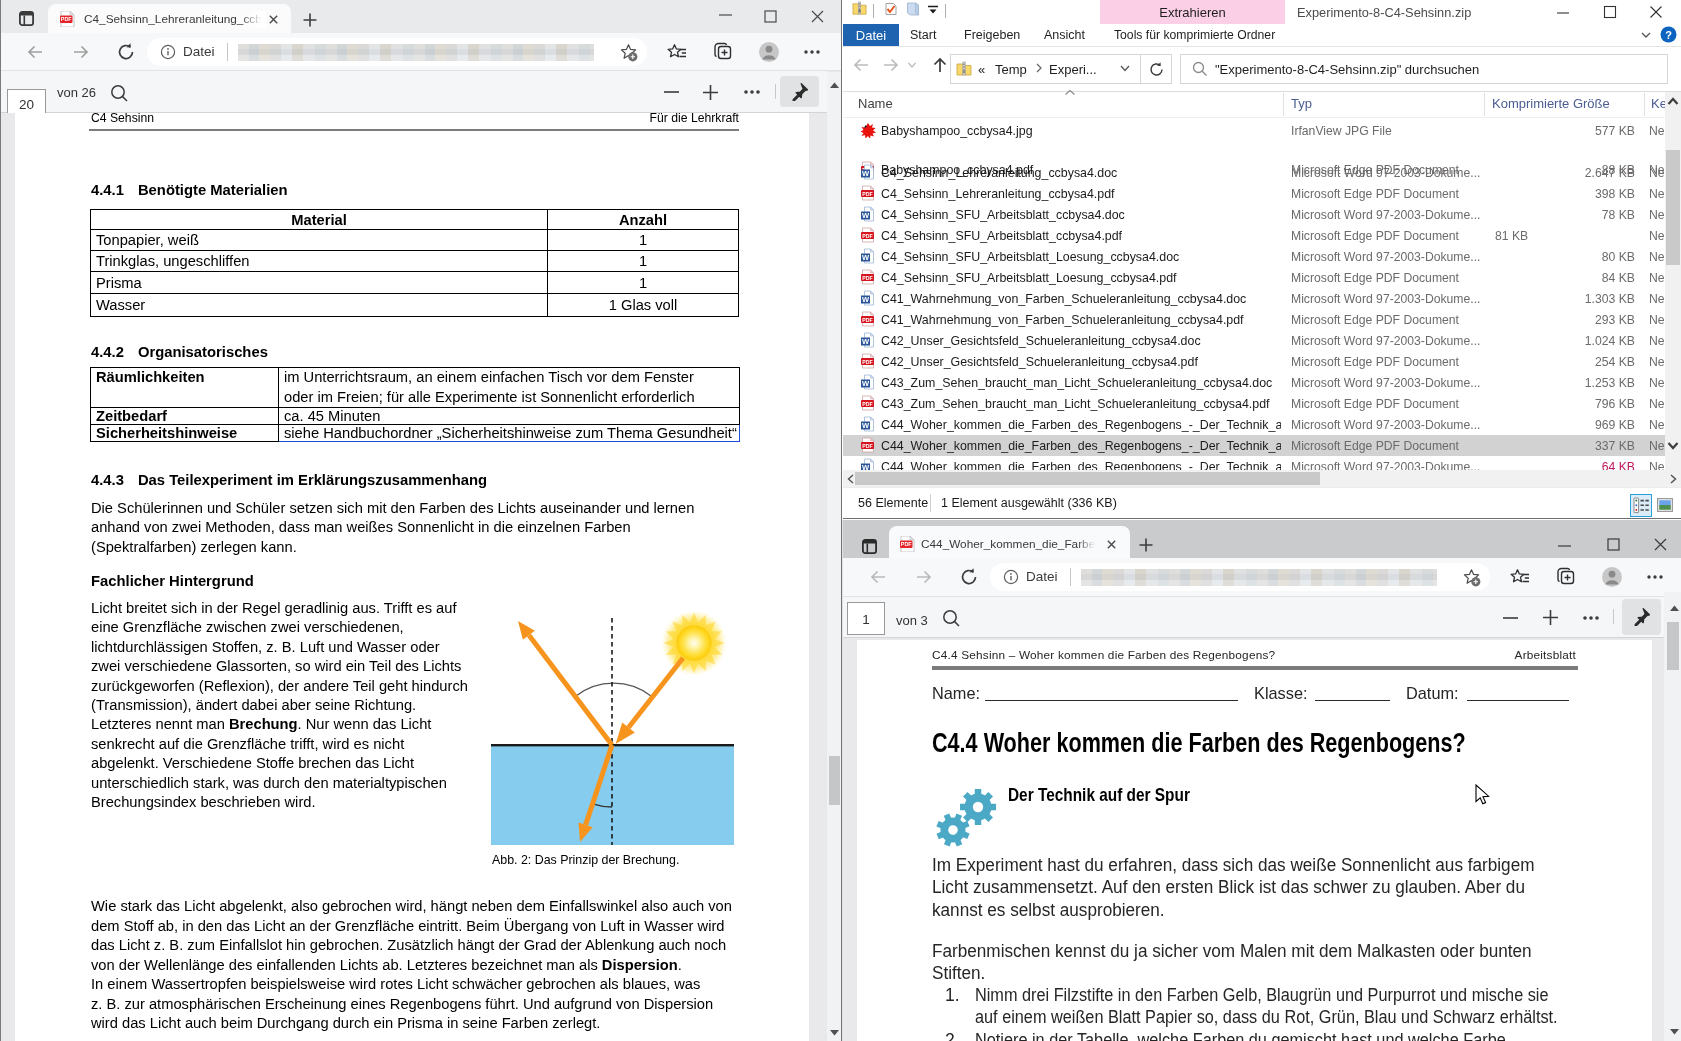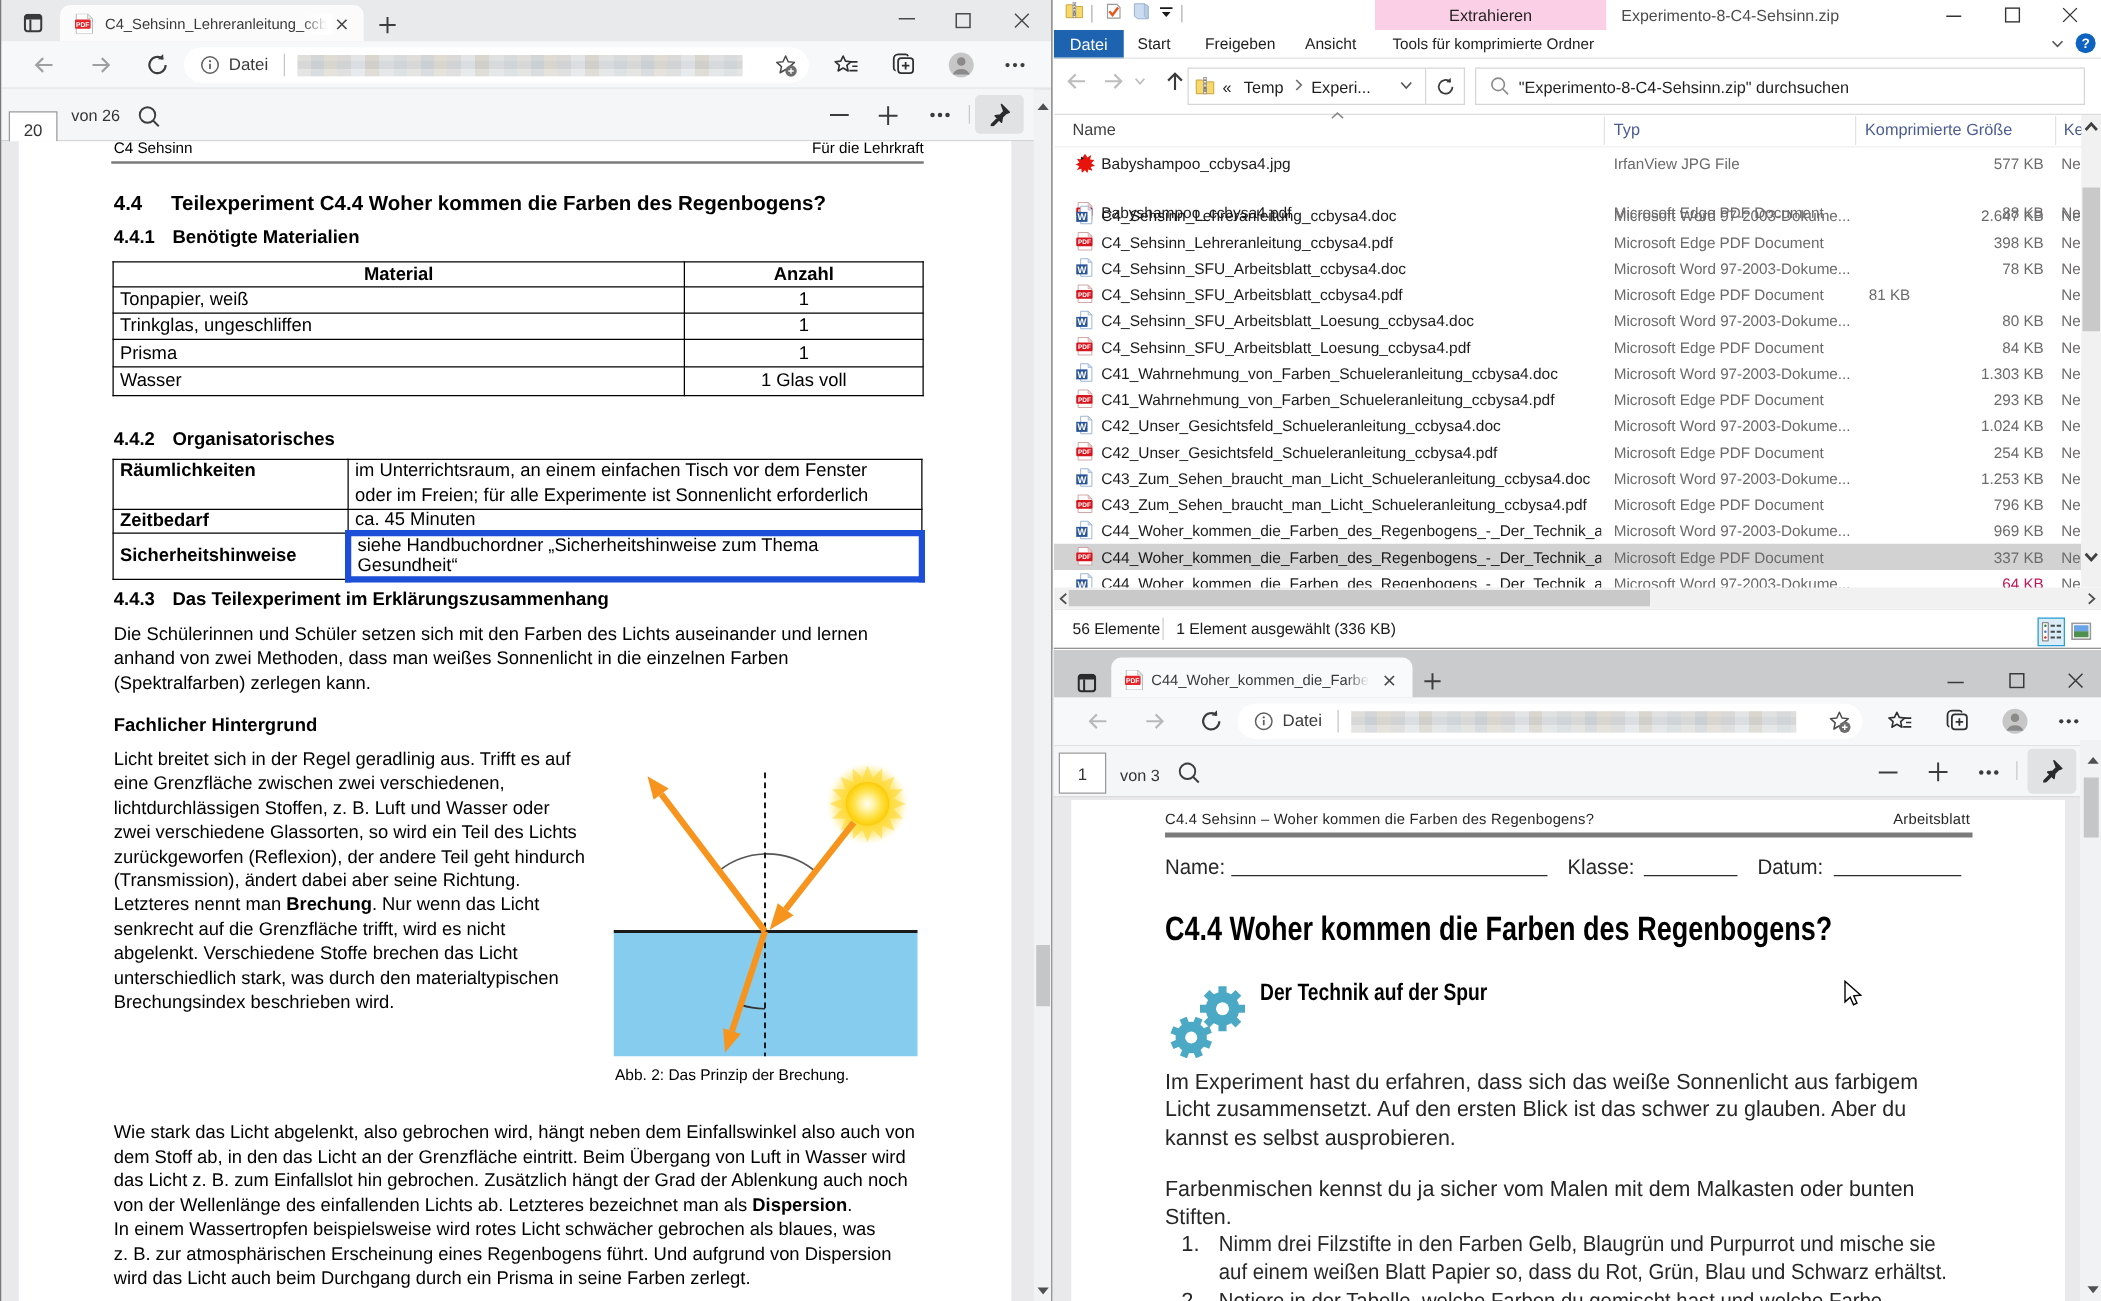--- a/index.html
+++ b/index.html
@@ -135,21 +135,20 @@
     <div class="abs" style="left:780px;top:5px;width:39px;height:31px;background:#e0e2e4;border-radius:4px;"></div>
     <svg class="icon" style="left:790px;top:11px;" width="19" height="19" viewBox="0 0 19 19">
         <path d="M11.2 1.6 l6.2 6.2 -2.6 .9 -3 3 -.6 4 -1.9 -1.9 -4.8 4.8 -1.4 .2 .2 -1.4 4.8 -4.8 -1.9 -1.9 4 -.6 3 -3 z" fill="#2b2b2b" stroke="#2b2b2b" stroke-width="1.3" stroke-linejoin="round"></path>
       </svg>
   </div>
   <div id="w1-content" class="abs" style="left:0;top:113px;width:827px;height:928px;background:#e9e9eb;"></div>
   <div id="w1-page" class="abs" style="left:15px;top:113px;width:794px;height:928px;background:#fff;color:#000;">
     <div class="abs" style="left:76px;top:-2px;font-size:12.2px;">C4 Sehsinn</div>
     <div class="abs" style="left:524px;top:-2px;width:200px;font-size:12.2px;text-align:right;">Für die Lehrkraft</div>
     <div class="abs" style="left:74px;top:15.5px;width:650px;height:2.8px;background:#7b7b7b;"></div>
-    <div class="abs" style="left:76px;top:41px;font-size:16.4px;font-weight:bold;white-space:nowrap;">4.4<span style="display:inline-block;width:23px;"></span>Teilexperiment C4.4 Woher kommen die Farben des Regenbogens?</div>
     <div class="abs" style="left:76px;top:69px;font-size:14.8px;font-weight:bold;">4.4.1<span style="display:inline-block;width:14px;"></span>Benötigte Materialien</div>
     <table class="abs" style="left:75px;top:96px;width:649px;border-collapse:collapse;font-size:14.7px;">
       <tbody>
           <tr style="font-weight:bold;text-align:center;">
             <td style="border:1px solid #000;width:457px;height:20px;padding:0;">Material</td>
             <td style="border:1px solid #000;padding:0;">Anzahl</td>
           </tr>
       <tr>
             <td style="border:1px solid #000;height:21px;padding:0 0 0 5px;">Tonpapier, weiß</td>
             <td style="border:1px solid #000;text-align:center;padding:0;">1</td>
@@ -174,21 +173,21 @@
           <tr>
             <td style="border:1px solid #000;width:188px;vertical-align:top;font-weight:bold;padding:0 0 0 5px;">Räumlichkeiten</td>
             <td style="border:1px solid #000;padding:0 0 0 5px;height:40px;">im Unterrichtsraum, an einem einfachen Tisch vor dem Fenster<br>oder im Freien; für alle Experimente ist Sonnenlicht erforderlich</td>
           </tr>
       <tr style="line-height:16px;">
             <td style="border:1px solid #000;font-weight:bold;padding:0 0 0 5px;height:16px;">Zeitbedarf</td>
             <td style="border:1px solid #000;padding:0 0 0 5px;">ca. 45 Minuten</td>
           </tr>
       <tr style="line-height:16px;">
             <td style="border:1px solid #000;font-weight:bold;padding:0 0 0 5px;height:16px;">Sicherheitshinweise</td>
-            <td style="border:5px solid #1d4ed8;padding:0 0 0 5px;">siehe Handbuchordner „Sicherheitshinweise zum Thema Gesundheit“</td>
+            <td style="border:1px solid #1d4ed8;padding:0 0 0 5px;">siehe Handbuchordner „Sicherheitshinweise zum Thema Gesundheit“</td>
           </tr>
     </tbody>
       </table>
     <div class="abs" style="left:76px;top:359px;font-size:14.8px;font-weight:bold;">4.4.3<span style="display:inline-block;width:14px;"></span>Das Teilexperiment im Erklärungszusammenhang</div>
     <div class="abs" style="left:76px;top:386px;width:700px;font-size:14.7px;line-height:19.4px;white-space:nowrap;">Die Schülerinnen und Schüler setzen sich mit den Farben des Lichts auseinander und lernen<br>anhand von zwei Methoden, dass man weißes Sonnenlicht in die einzelnen Farben<br>(Spektralfarben) zerlegen kann.</div>
     <div class="abs" style="left:76px;top:460px;font-size:14.8px;font-weight:bold;">Fachlicher Hintergrund</div>
     <div class="abs" style="left:76px;top:486px;width:450px;font-size:14.7px;line-height:19.4px;white-space:nowrap;">Licht breitet sich in der Regel geradlinig aus. Trifft es auf<br>eine Grenzfläche zwischen zwei verschiedenen,<br>lichtdurchlässigen Stoffen, z. B. Luft und Wasser oder<br>zwei verschiedene Glassorten, so wird ein Teil des Lichts<br>zurückgeworfen (Reflexion), der andere Teil geht hindurch<br>(Transmission), ändert dabei aber seine Richtung.<br>Letzteres nennt man <b>Brechung</b>. Nur wenn das Licht<br>senkrecht auf die Grenzfläche trifft, wird es nicht<br>abgelenkt. Verschiedene Stoffe brechen das Licht<br>unterschiedlich stark, was durch den materialtypischen<br>Brechungsindex beschrieben wird.</div>
     <svg class="abs" style="left:455px;top:485px;" width="270" height="250" viewBox="0 0 270 250">
       <defs>
         <radialGradient id="sunglow">

